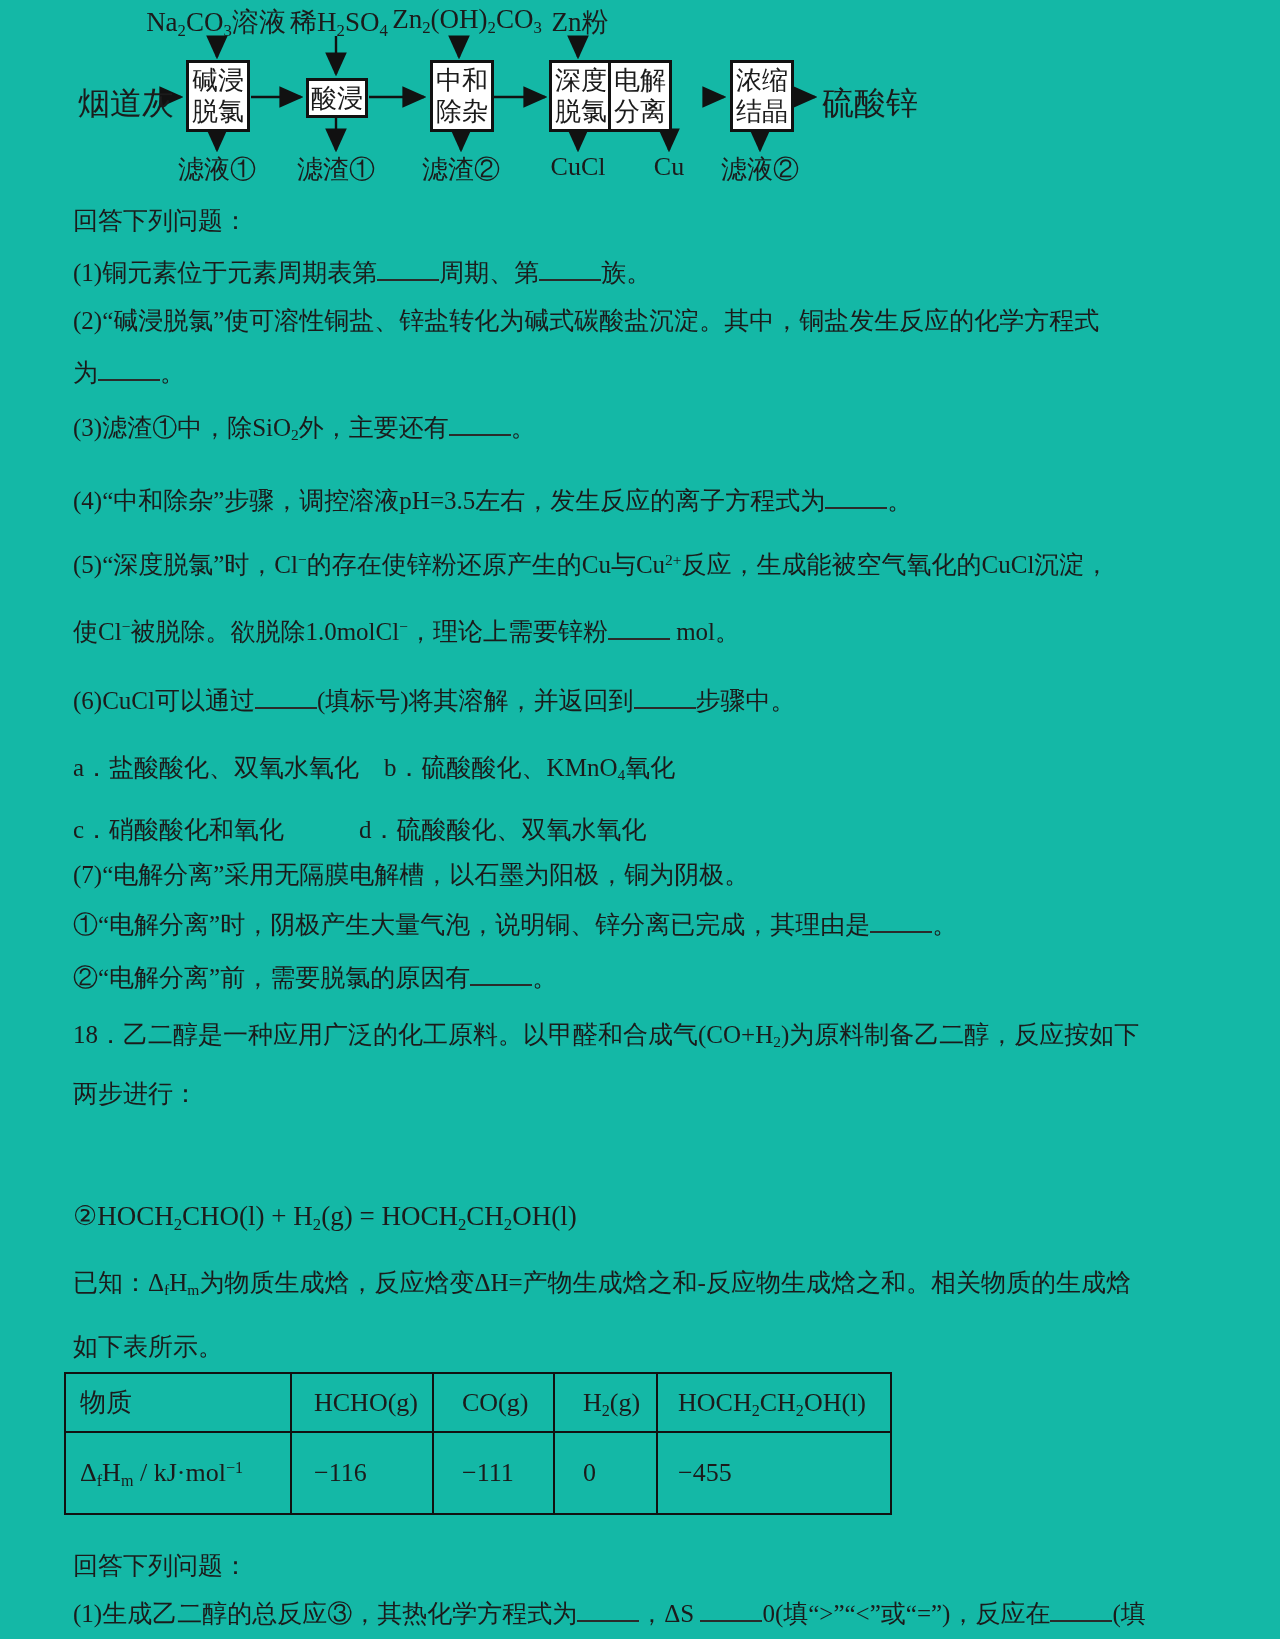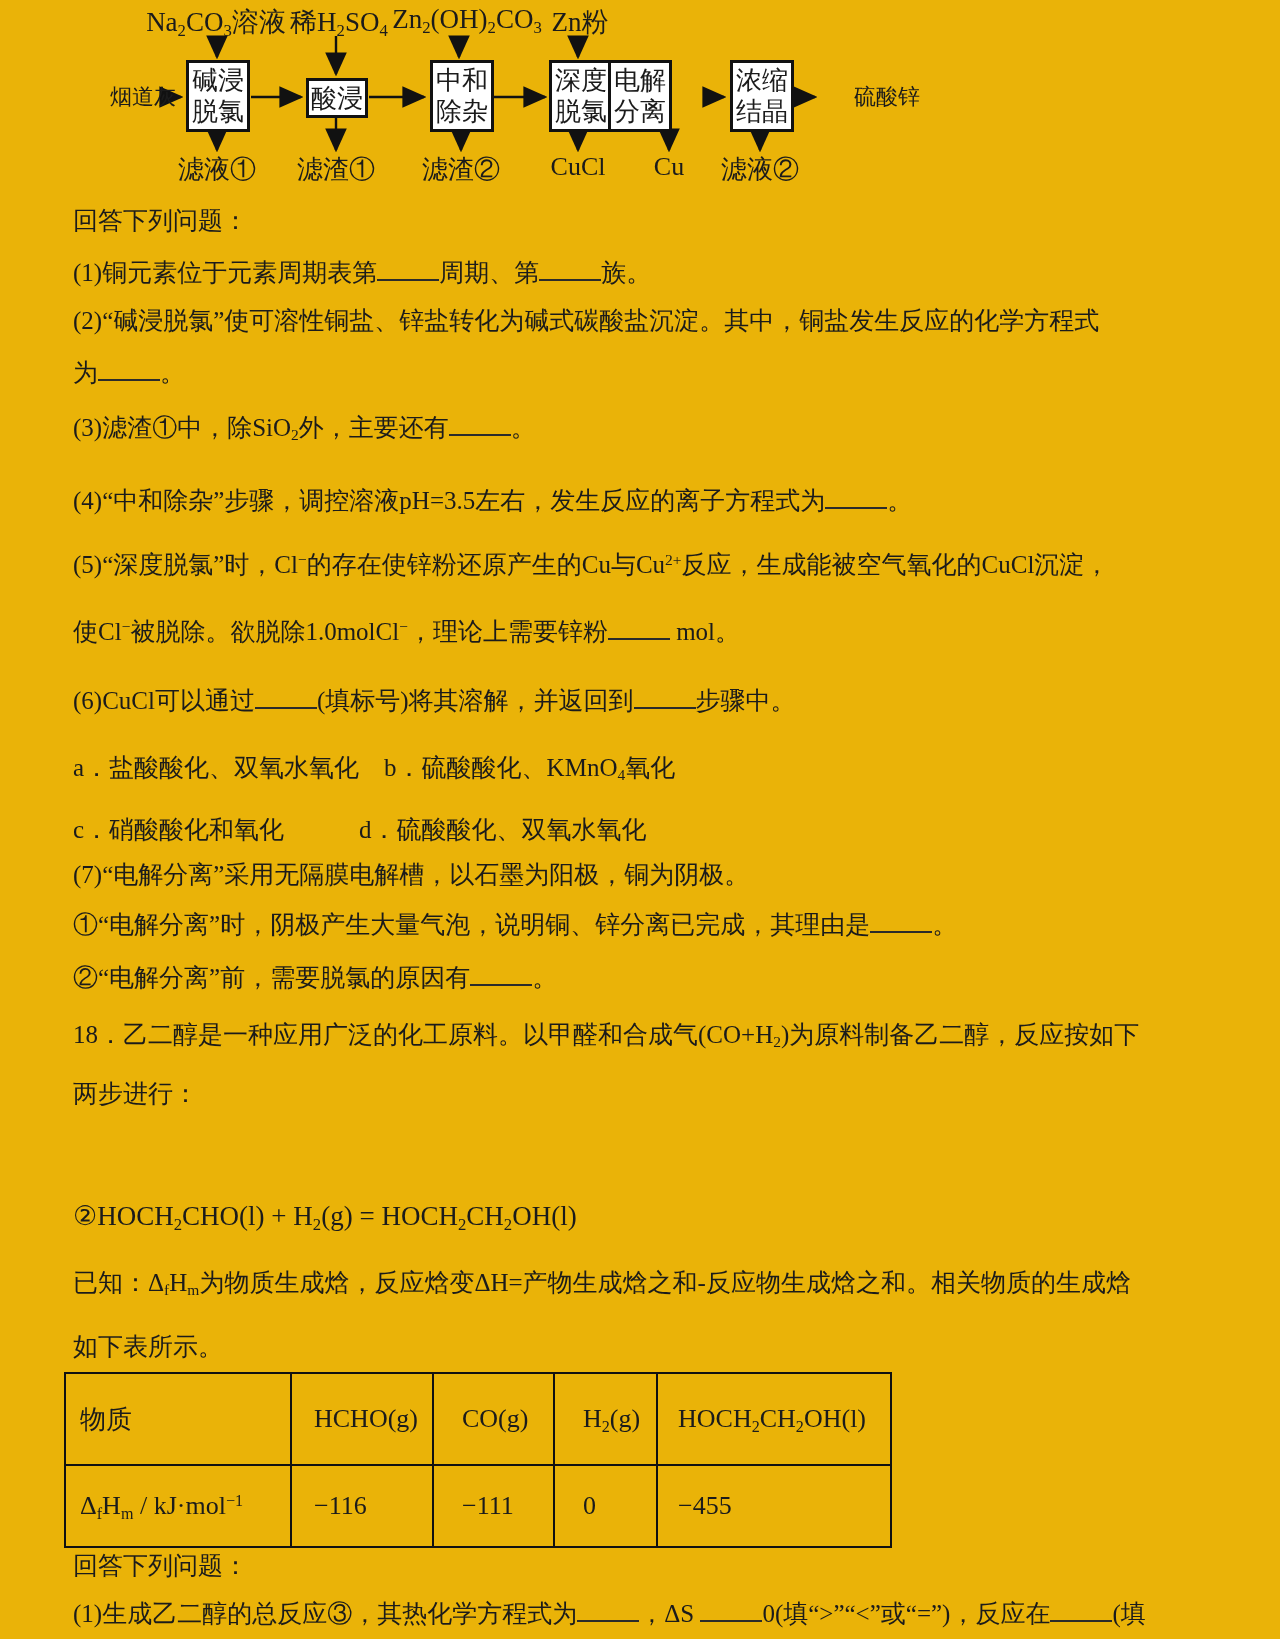--- a/index.html
+++ b/index.html
@@ -1,36 +1,36 @@
 <!DOCTYPE html>
 <html><head>
 <meta charset="utf-8">
 <style>
   html,body{margin:0;padding:0;background:#ffffff;}
-  .page{position:relative;width:1280px;height:1639px;background:#eab308;overflow:hidden;
+  .page{position:relative;width:1280px;height:1639px;background:#14b8a6;overflow:hidden;
         font-family:"Liberation Serif","DejaVu Serif",serif;color:#1b1b1b;}
   
   .flowchart{position:absolute;left:0;top:0;width:1280px;height:200px;}
   .fc-svg{position:absolute;left:0;top:0;}
   .fc-top{position:absolute;top:4px;transform:translateX(-50%);font-size:27px;white-space:nowrap;}
   .fc-out{position:absolute;top:152px;transform:translateX(-50%);font-size:26px;white-space:nowrap;text-align:center;}
-  .fc-side{position:absolute;font-size:22px;white-space:nowrap;margin-left:32px;}
+  .fc-side{position:absolute;font-size:32px;white-space:nowrap;}
   .fc-box{position:absolute;border:3px solid #111;display:flex;align-items:center;justify-content:center;
           text-align:center;font-size:26px;line-height:31px;background:#fff;}
   sub{font-size:62%;vertical-align:-0.28em;line-height:0;}
   sup{font-size:62%;vertical-align:0.5em;line-height:0;}
   
   .line{position:absolute;left:73px;font-size:25px;line-height:31px;white-space:nowrap;}
   .eq{font-size:27px;}
   .blank{display:inline-block;width:62px;height:0.95em;border-bottom:2px solid #2b2b2b;}
   
   .htable{position:absolute;left:64px;top:1372px;border-collapse:collapse;table-layout:fixed;}
   .htable th,.htable td{border:2.5px solid #111;font-weight:normal;text-align:left;
           font-size:26px;vertical-align:middle;padding:0;}
-  .htable tr:nth-child(1){height:92px;}
+  .htable tr:nth-child(1){height:59px;}
   .htable tr:nth-child(2){height:82px;}
   .htable th:nth-child(1),.htable td:nth-child(1){padding-left:14px;}
   .htable th:nth-child(2),.htable td:nth-child(2){padding-left:22px;}
   .htable th:nth-child(3),.htable td:nth-child(3){padding-left:28px;}
   .htable th:nth-child(4),.htable td:nth-child(4){padding-left:28px;}
   .htable th:nth-child(5),.htable td:nth-child(5){padding-left:20px;}
 </style>
 </head>
 <body>
 

